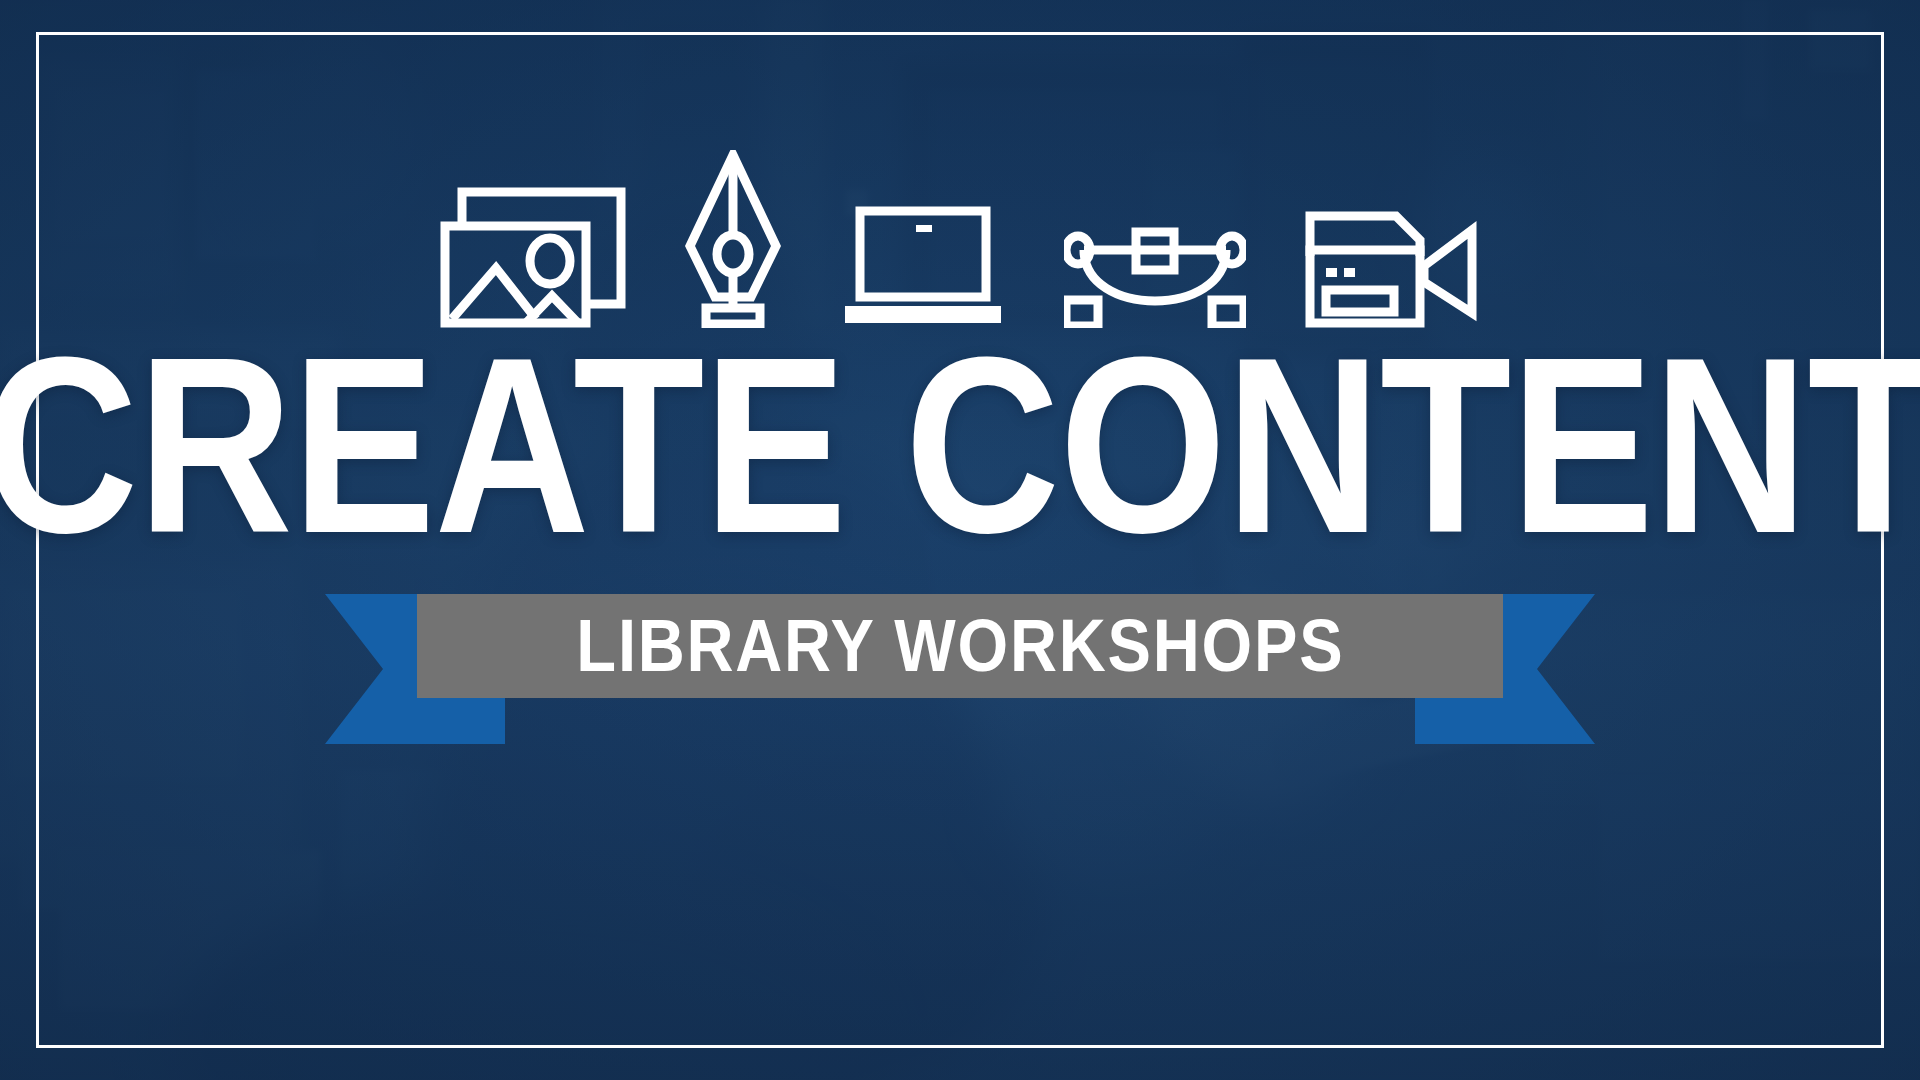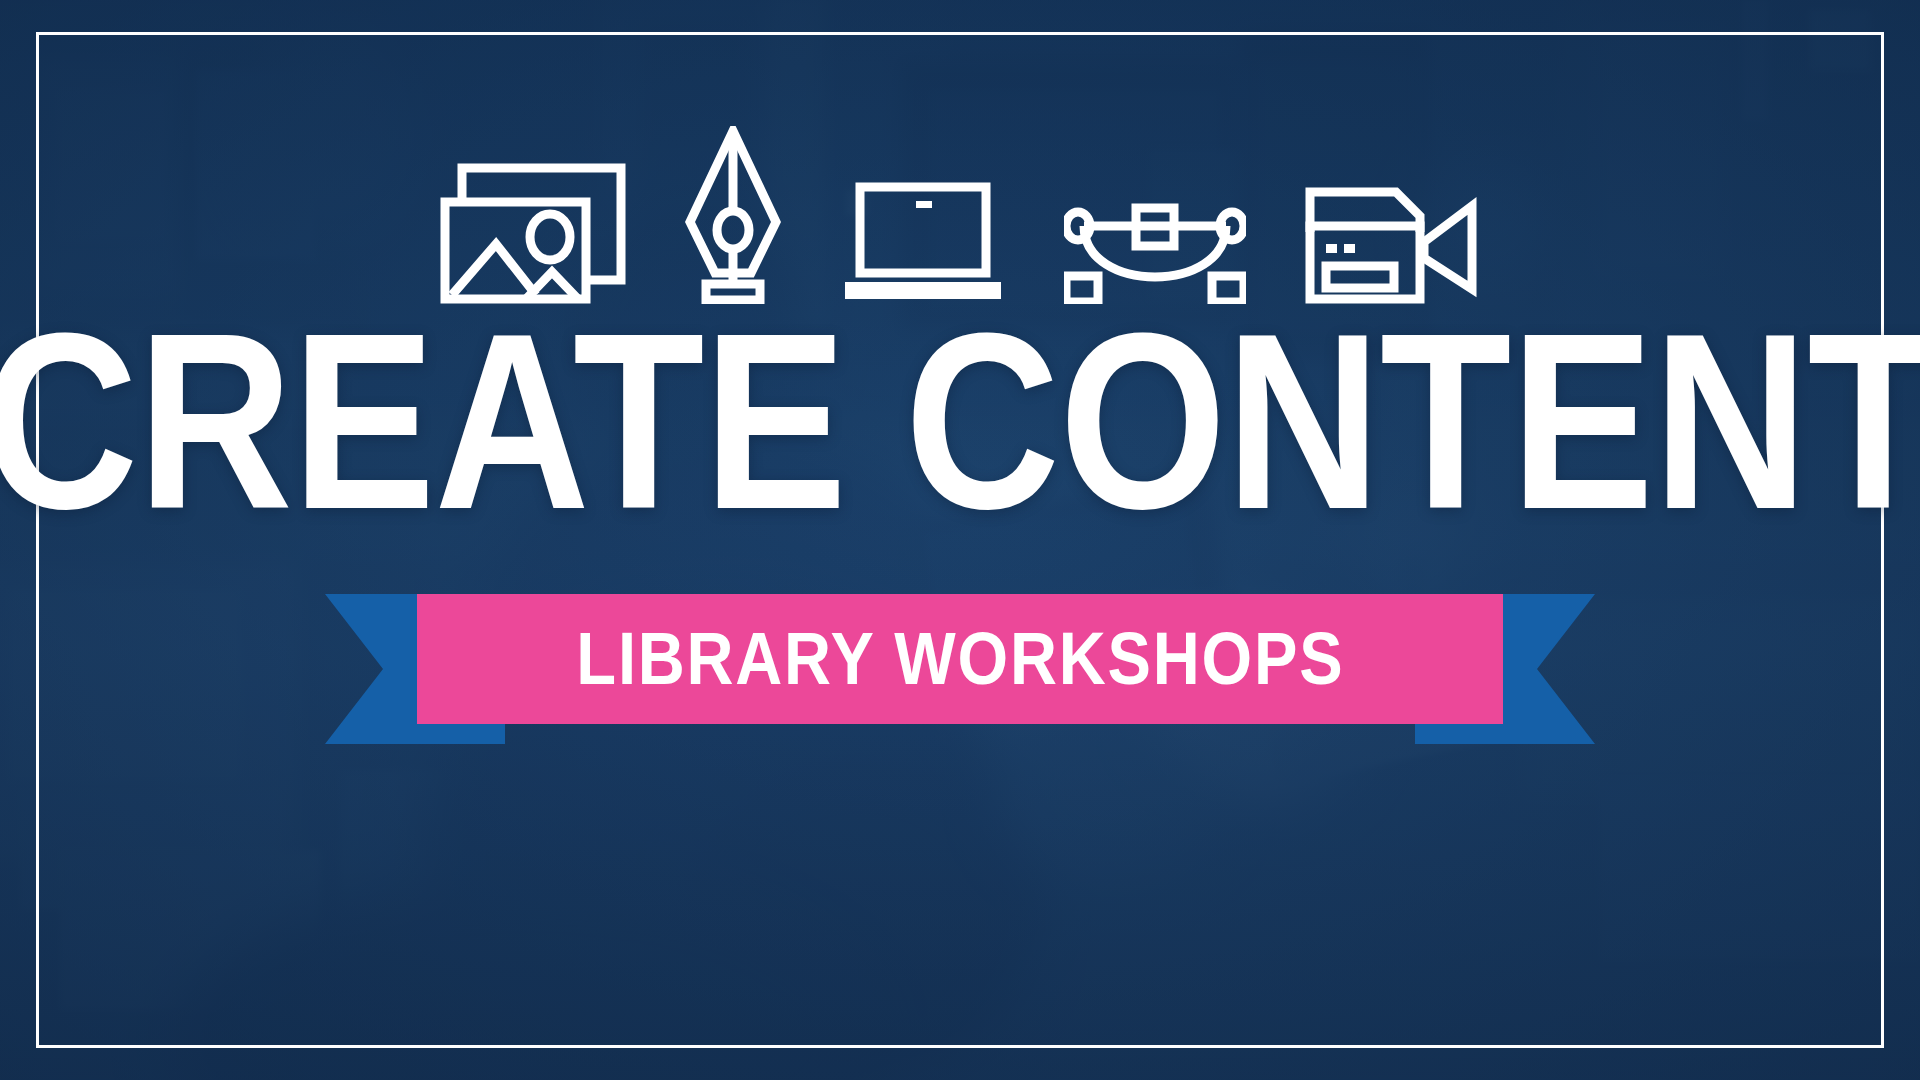--- a/index.html
+++ b/index.html
@@ -24,21 +24,21 @@
   .vignette{position:absolute;inset:0;
      background:radial-gradient(ellipse 78% 72% at 50% 46%,rgba(20,50,88,0) 0%,rgba(13,34,62,.55) 100%);}
 
   
   .frame{
     position:absolute;left:36px;top:32px;right:36px;bottom:32px;
     border:3px solid #ffffff;box-sizing:border-box;pointer-events:none;
   }
 
   
-  .content{position:absolute;inset:0;display:flex;flex-direction:column;align-items:center;}
+  .content{position:absolute;inset:0;display:flex;flex-direction:column;align-items:center;margin-top:24px;}
 
   .icon-row{
     margin-top:124px;display:flex;align-items:flex-end;justify-content:center;
     gap:58px;height:180px;
   }
   .icon-row svg{display:block;}
 
   .headline{
     margin-top:18px;
     color:#ffffff;
@@ -58,22 +58,22 @@
     position:absolute;left:0;right:0;top:594px;height:150px;
     display:flex;align-items:flex-start;justify-content:center;
   }
   .ribbon-inner{position:relative;width:1270px;height:150px;}
 
   .tail{position:absolute;top:0;width:180px;height:150px;background:#1560a8;}
   .tail.left{left:0;clip-path:polygon(0 0,100% 0,100% 100%,0 100%,58px 50%);}
   .tail.right{right:0;clip-path:polygon(0 0,100% 0,122px 50%,100% 100%,0 100%);}
 
   .ribbon-band{
-    position:absolute;left:92px;right:92px;top:0;height:130px;
-    background:#ec4899;display:flex;align-items:center;justify-content:center;
+    position:absolute;left:92px;right:92px;top:0;height:104px;
+    background:#737373;display:flex;align-items:center;justify-content:center;
   }
   .ribbon-text{
     color:#ffffff;
     font-family:"Liberation Sans Narrow","Liberation Sans",sans-serif;
     font-weight:700;font-size:74px;line-height:1;
     letter-spacing:2px;transform:scaleX(.88);white-space:nowrap;
   }
 </style>
 </head>
 <body>

